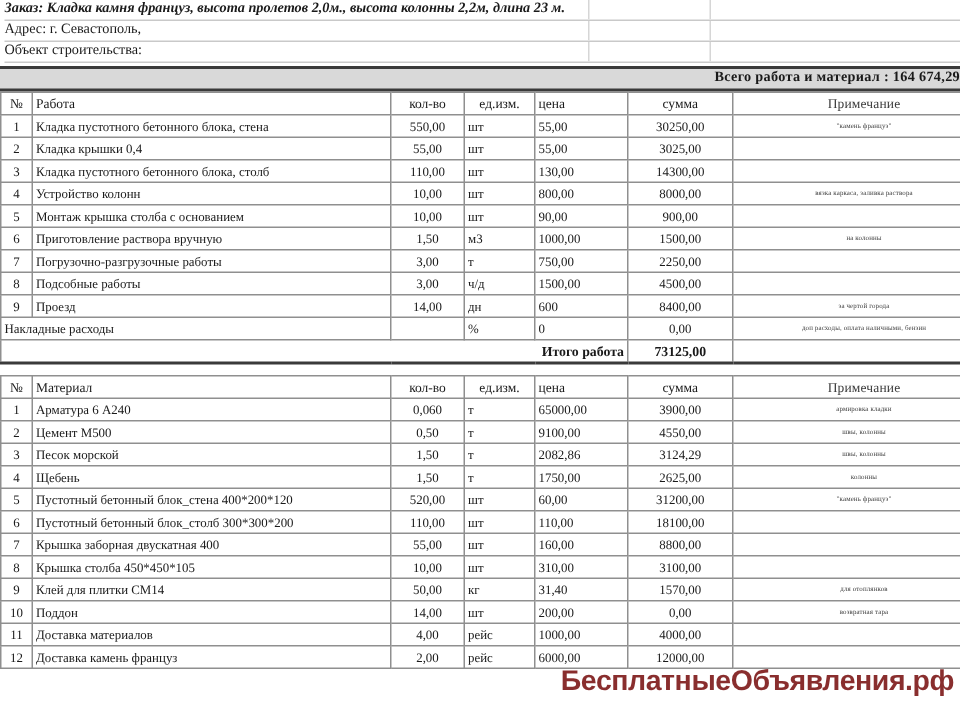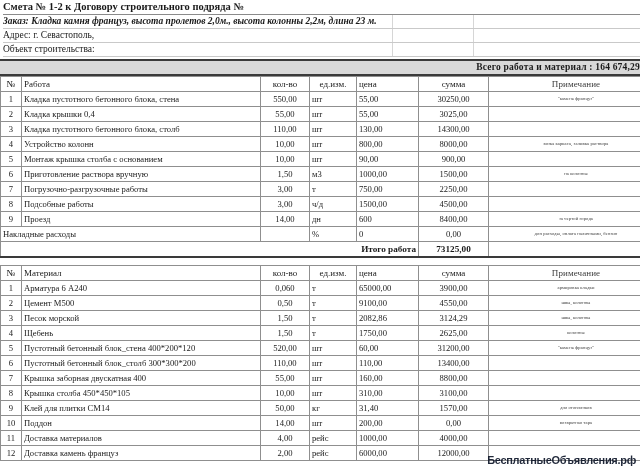--- a/index.html
+++ b/index.html
@@ -114,35 +114,34 @@
     border-top: 1px solid #3a3a3a;
     border-bottom: 2px solid #3a3a3a;
   }
   .spacer { height: 7px; }
 
   .watermark {
     position: absolute;
     right: 4px;
     bottom: 4px;
     font-family: "Liberation Sans", sans-serif;
-    font-size: 11px;
-    font-weight: bold;
-    color: #0f172a;
+    font-size: 19px;
+    font-weight: bold;
+    color: #7f1d1d;
     letter-spacing: -0.3px;
     opacity: .92;
     white-space: nowrap;
   }
 </style>
 </head>
 <body>
 
 <div class="sheet">
 
   <div class="hdr">
-    <div class="hdr-line hdr-title">Смета № 1-2 к Договору строительного подряда №</div>
     <div class="hdr-line hdr-order">
       <span class="vtick" style="left:389px"></span>
       <span class="vtick" style="left:470px"></span>
       <span>Заказ: Кладка камня француз, высота пролетов 2,0м., высота колонны 2,2м, длина 23 м.</span>
     </div>
     <div class="hdr-line hdr-plain">
       <span class="vtick" style="left:389px"></span>
       <span class="vtick" style="left:470px"></span>
       <span>Адрес: г. Севастополь,</span>
     </div>
@@ -324,21 +323,21 @@
           <td class="c-price">60,00</td>
           <td class="c-sum">31200,00</td>
           <td class="c-note">"камень француз"</td>
         </tr>
       <tr>
           <td class="c-num">6</td>
           <td class="c-name">Пустотный бетонный блок_столб 300*300*200</td>
           <td class="c-qty">110,00</td>
           <td class="c-unit">шт</td>
           <td class="c-price">110,00</td>
-          <td class="c-sum">13400,00</td>
+          <td class="c-sum">18100,00</td>
           <td class="c-note"></td>
         </tr>
       <tr>
           <td class="c-num">7</td>
           <td class="c-name">Крышка заборная двускатная 400</td>
           <td class="c-qty">55,00</td>
           <td class="c-unit">шт</td>
           <td class="c-price">160,00</td>
           <td class="c-sum">8800,00</td>
           <td class="c-note"></td>

